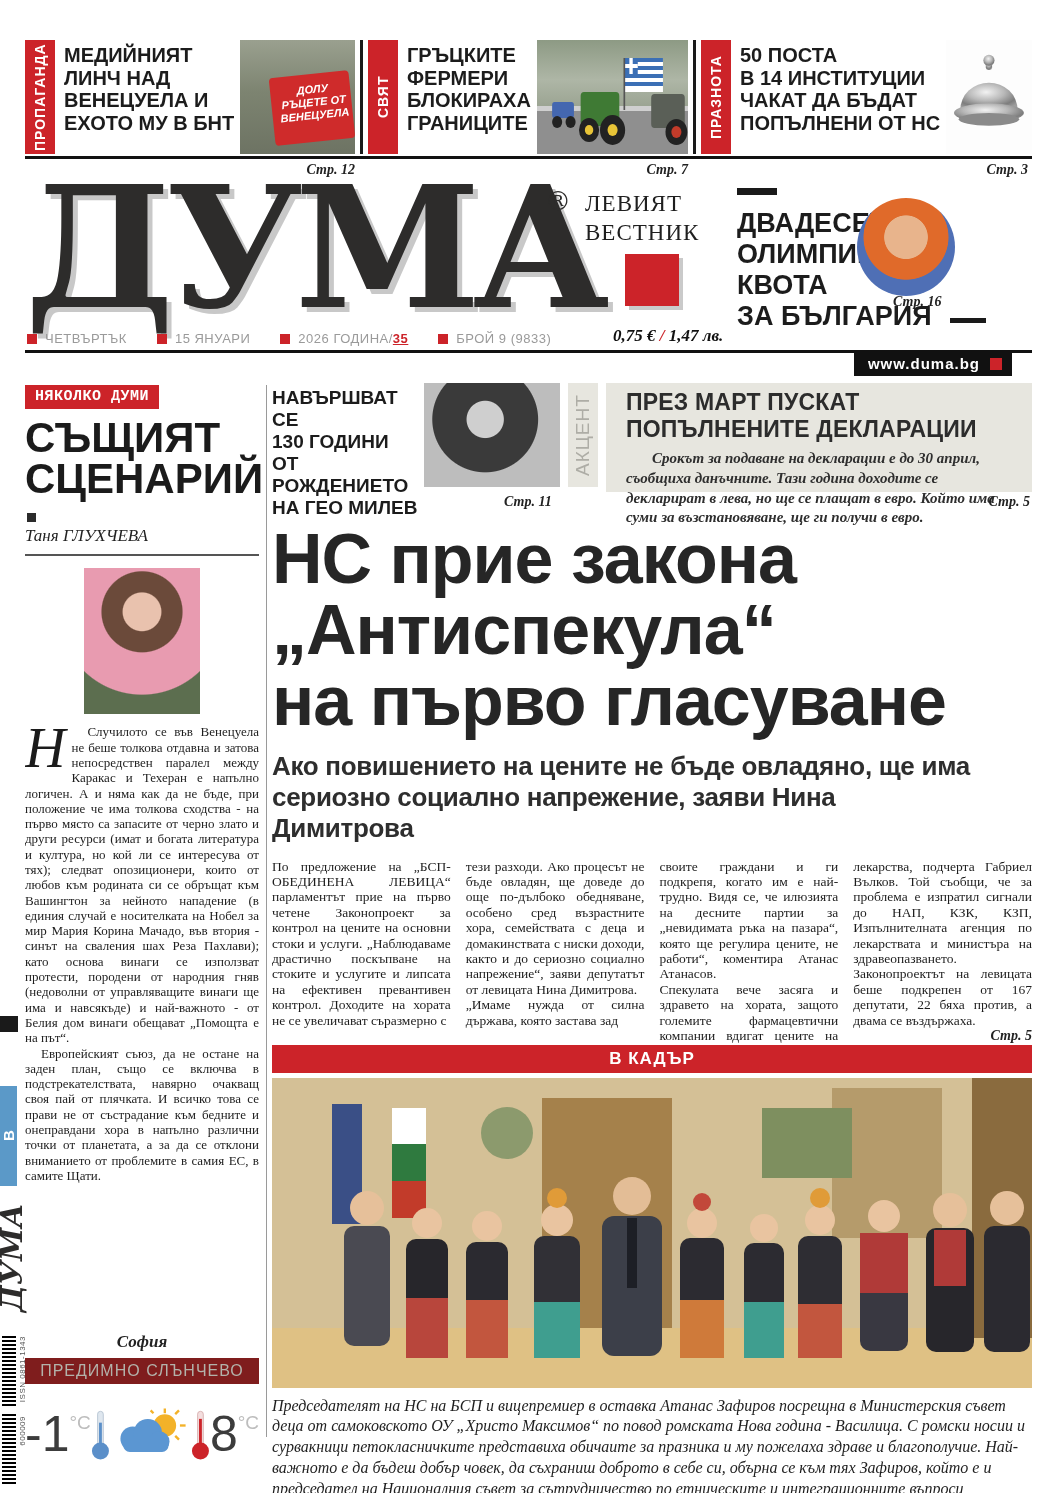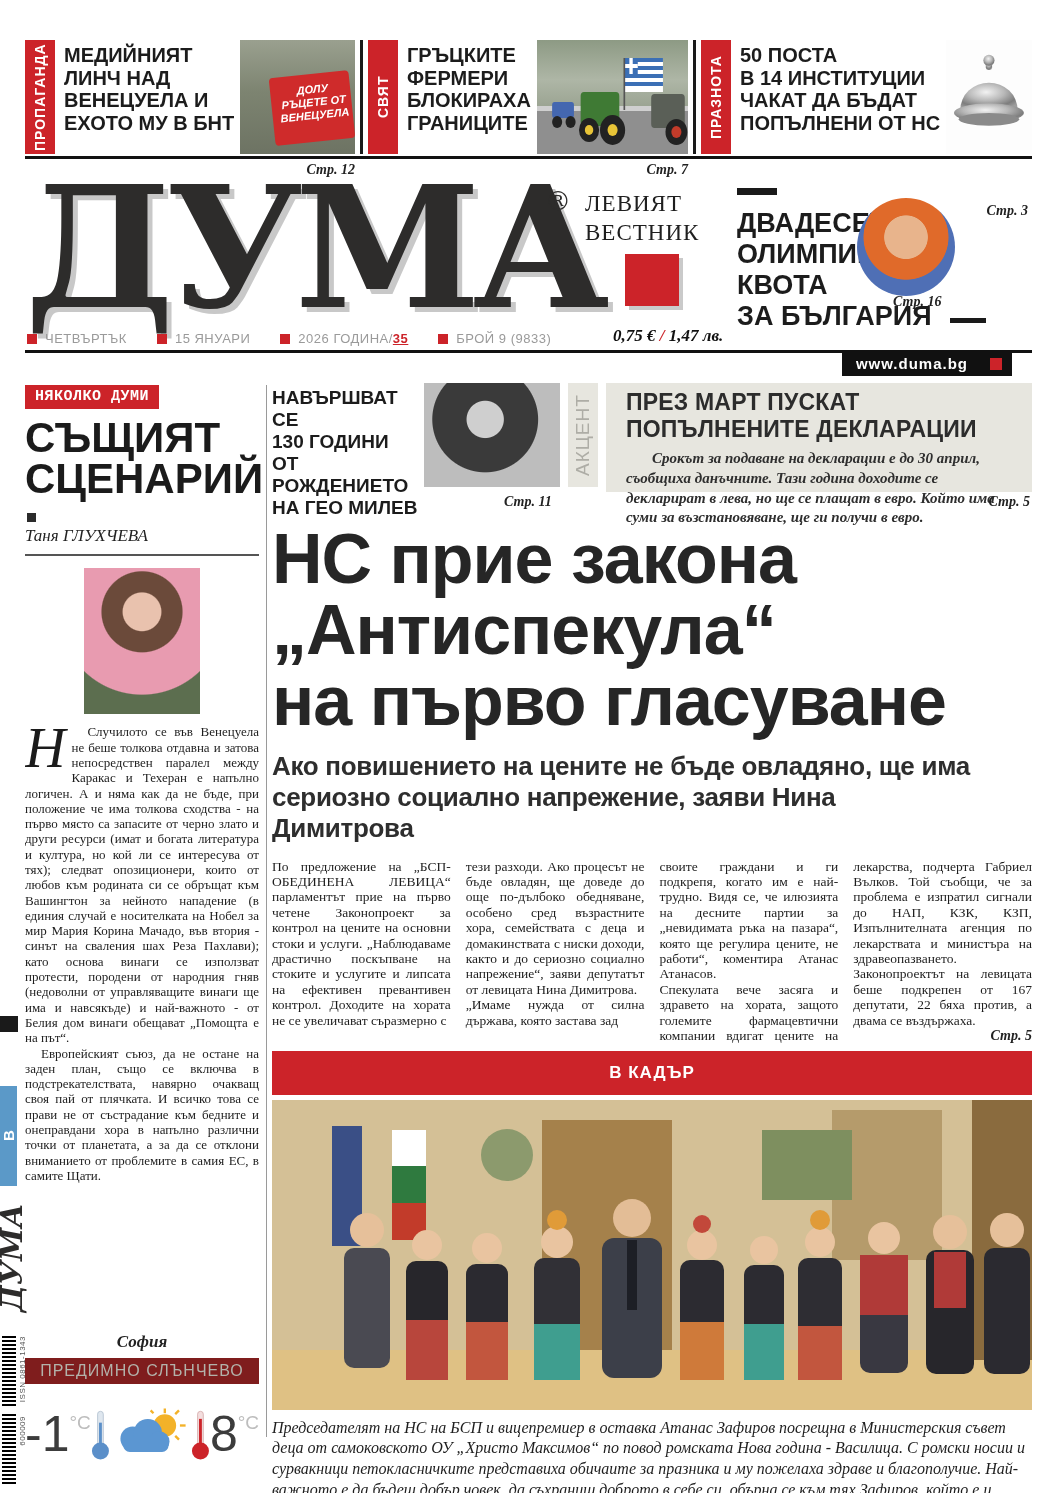--- a/index.html
+++ b/index.html
@@ -14,21 +14,21 @@
   .vtab{width:30px;background:#cc2329;color:#fff;display:flex;align-items:center;justify-content:center;
         writing-mode:vertical-rl;transform:rotate(180deg);font-weight:bold;font-size:14px;letter-spacing:1px;}
   .gtab{background:#e7e6df;color:#aeada6;font-weight:normal;font-size:19px;}
   .teaser{display:flex;align-items:stretch;}
   .t1{width:330px;} .t2{width:320px;} .t3{flex:1;}
   .t-head{font-weight:bold;font-size:20px;line-height:1.13;color:#1c1c1c;padding:4px 6px 0 9px;white-space:pre-line;}
   .t-photo{flex:1;position:relative;overflow:hidden;}
   .vsep{width:3px;background:#1a1a1a;margin:0 5px;}
   .toprule{height:3px;background:#111;margin-top:2px;}
   .toprefs{display:flex;margin-top:3px;}
-  .toprefs .r1{width:330px;text-align:right;} .toprefs .r2{width:333px;text-align:right;} .toprefs .r3{flex:1;text-align:right;padding-right:4px;margin-top:41px;}
+  .toprefs .r1{width:330px;text-align:right;} .toprefs .r2{width:333px;text-align:right;} .toprefs .r3{flex:1;text-align:right;padding-right:4px;}
 
   .photo-banner{background:linear-gradient(180deg,#9aa08f 0%,#7d8471 45%,#6d7363 100%);}
   .banner-shape{position:absolute;left:28%;top:30%;width:70%;height:60%;background:#cf2b2b;transform:rotate(-6deg);border-radius:4px;}
   .banner-text{position:absolute;left:32%;top:38%;width:64%;color:#fff;font-size:11px;font-style:italic;font-weight:bold;
                transform:rotate(-6deg);line-height:1.2;text-align:center;}
   .photo-tractors{background:linear-gradient(180deg,#8d9a84 0%,#aeb6a6 35%,#9aa391 60%,#8e8e8e 100%);}
   .photo-bell{background:#fdfdfd;display:flex;align-items:center;justify-content:center;}
 
   
   .masthead{position:absolute;left:25px;top:176px;width:1007px;height:202px;}
@@ -46,21 +46,21 @@
   .oly-ref{position:absolute;left:868px;top:118px;}
   .mh-dash2{position:absolute;left:925px;top:142px;width:36px;height:5px;background:#1a1a1a;}
   .dateline{position:absolute;left:2px;top:155px;display:flex;align-items:center;font-size:13px;color:#9a9a9a;letter-spacing:.5px;}
   .dl{display:flex;align-items:center;margin-right:30px;}
   .sq{width:10px;height:10px;background:#cc2329;display:inline-block;margin-right:8px;}
   .dl .red{color:#cc2329;font-weight:bold;text-decoration:underline;}
   .price{position:absolute;left:588px;top:150px;font-family:"Liberation Serif",serif;font-weight:bold;font-style:italic;font-size:17px;color:#111;}
   .price .sep{color:#cc2329;}
   .mh-rule{position:absolute;left:0;top:174px;width:1007px;height:3px;background:#111;}
   .wwwbox{position:absolute;right:20px;top:176px;background:#111;color:#fff;font-weight:bold;font-size:15px;
-          letter-spacing:1px;padding:3px 10px 4px 14px;display:flex;align-items:center;gap:12px;}
+          letter-spacing:1px;padding:3px 10px 4px 14px;display:flex;align-items:center;}
   .wwwbox .rsq{width:12px;height:12px;background:#cc2329;margin-left:10px;}
 
   
   .leftcol{position:absolute;left:25px;top:385px;width:234px;}
   .vline{position:absolute;left:266px;top:385px;width:1px;height:1052px;background:#9a9a9a;}
   .rubric{display:inline-block;background:#cc2329;color:#fff;font-weight:bold;font-size:15px;padding:3px 10px 4px;letter-spacing:.5px;font-family:Liberation Mono, monospace;}
   .op-title{font-weight:bold;font-size:42px;line-height:.98;color:#1b1b1b;margin-top:8px;white-space:pre-line;}
   .op-bullet{width:9px;height:9px;background:#2b2b2b;margin:14px 0 4px 2px;}
   .op-author{font-family:"Liberation Serif",serif;font-style:italic;font-size:17px;color:#222;margin-bottom:8px;}
   .op-hr{height:2px;background:#555;}
@@ -89,22 +89,22 @@
   .accent-text{font-family:"Liberation Serif",serif;font-weight:bold;font-style:italic;font-size:15px;line-height:1.32;
                color:#2e2e2e;margin-top:6px;text-indent:26px;}
   .georefs{position:relative;height:22px;margin-top:2px;}
   .georefs .g1{position:absolute;left:232px;} .georefs .g2{position:absolute;right:2px;}
   .kicker{color:#cc2329;font-weight:bold;font-size:29px;margin-top:4px;letter-spacing:.2px;}
   .lead-head{font-weight:bold;font-size:70px;line-height:71px;color:#262626;margin-top:8px;white-space:pre-line;letter-spacing:-1px;}
   .subhead{font-weight:bold;font-size:26px;line-height:1.2;color:#2e2e2e;margin-top:14px;width:700px;letter-spacing:-.3px;}
   .cols{display:flex;gap:15px;margin-top:14px;height:186px;overflow:hidden;}
   .col{flex:1;font-family:"Liberation Serif",serif;font-size:13.5px;line-height:15.4px;text-align:justify;color:#1d1d1d;white-space:pre-line;}
   .col .ref{display:block;text-align:right;white-space:normal;}
-  .kadar{margin-top:6px;background:#cc2329;color:#fff;font-weight:bold;font-size:17px;text-align:center;
-         letter-spacing:1px;padding:12px 0;}
+  .kadar{background:#cc2329;color:#fff;font-weight:bold;font-size:17px;text-align:center;
+         letter-spacing:1px;padding:4px 0;}
   .bigphoto{margin-top:5px;width:760px;height:310px;position:relative;overflow:hidden;
             background:linear-gradient(180deg,#d8c9a4 0%,#cbb185 55%,#d9ba7d 78%,#e3c98f 100%);}
   .caption{font-family:"Liberation Serif",serif;font-style:italic;font-size:16px;line-height:1.3;color:#1e1e1e;
            margin-top:8px;width:758px;}
 
   
   .sp-black{position:absolute;left:0;top:1016px;width:18px;height:16px;background:#1a1a1a;}
   .sp-blue{position:absolute;left:0;top:1086px;width:17px;height:100px;background:#5b99c8;color:#fff;
            display:flex;align-items:center;justify-content:center;writing-mode:vertical-rl;transform:rotate(180deg);
            font-weight:bold;font-size:15px;}

